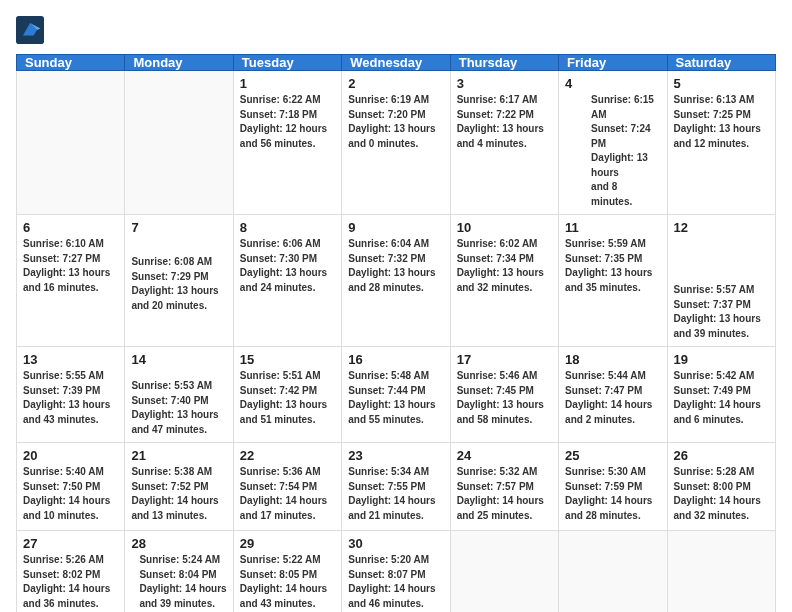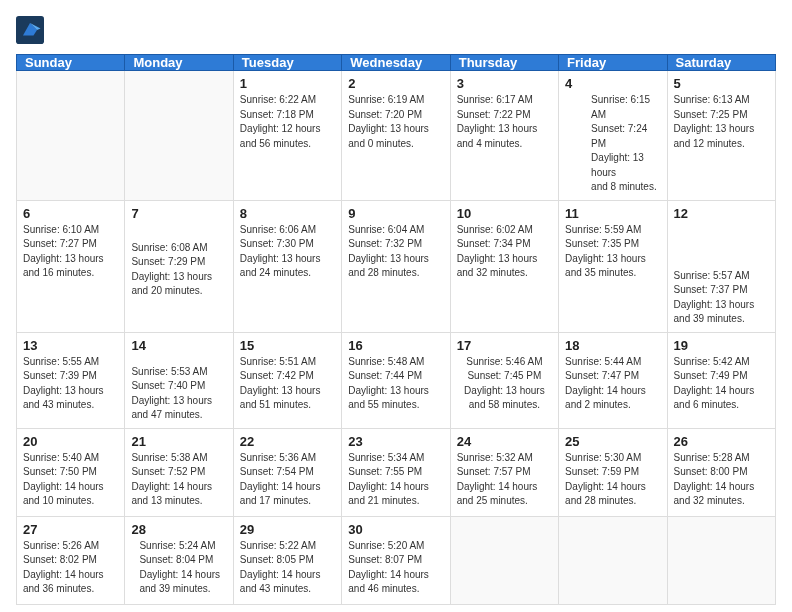--- a/index.html
+++ b/index.html
@@ -77,20 +77,21 @@
     .day-number {
       font-size: 13px;
       font-weight: bold;
       color: #222;
       margin-bottom: 2px;
     }
     .day-info {
       font-size: 10px;
       color: #333;
       line-height: 1.45;
+      font-weight: bold;
     }
   </style>
 </head>
 <body>
 
 <div class="header">
   <div class="logo">
     <svg class="logo-icon" viewBox="0 0 40 40">
       <rect x="0" y="0" width="40" height="40" rx="4" fill="#1a3a5c"></rect>
       <polygon points="10,28 20,10 30,20 25,28" fill="#2e7bd6"></polygon>
@@ -233,21 +234,21 @@
         </td>
         <td>
           <div class="day-number">16</div>
           <div class="day-info" style="white-space: pre-line;">Sunrise: 5:48 AM
 Sunset: 7:44 PM
 Daylight: 13 hours
 and 55 minutes.</div>
         </td>
         <td>
           <div class="day-number">17</div>
-          <div class="day-info" style="white-space: pre-line; text-align: center;">Sunrise: 5:46 AM
+          <div class="day-info" style="white-space: pre-line;">Sunrise: 5:46 AM
 Sunset: 7:45 PM
 Daylight: 13 hours
 and 58 minutes.</div>
         </td>
         <td>
           <div class="day-number">18</div>
           <div class="day-info" style="white-space: pre-line;">Sunrise: 5:44 AM
 Sunset: 7:47 PM
 Daylight: 14 hours
 and 2 minutes.</div>

